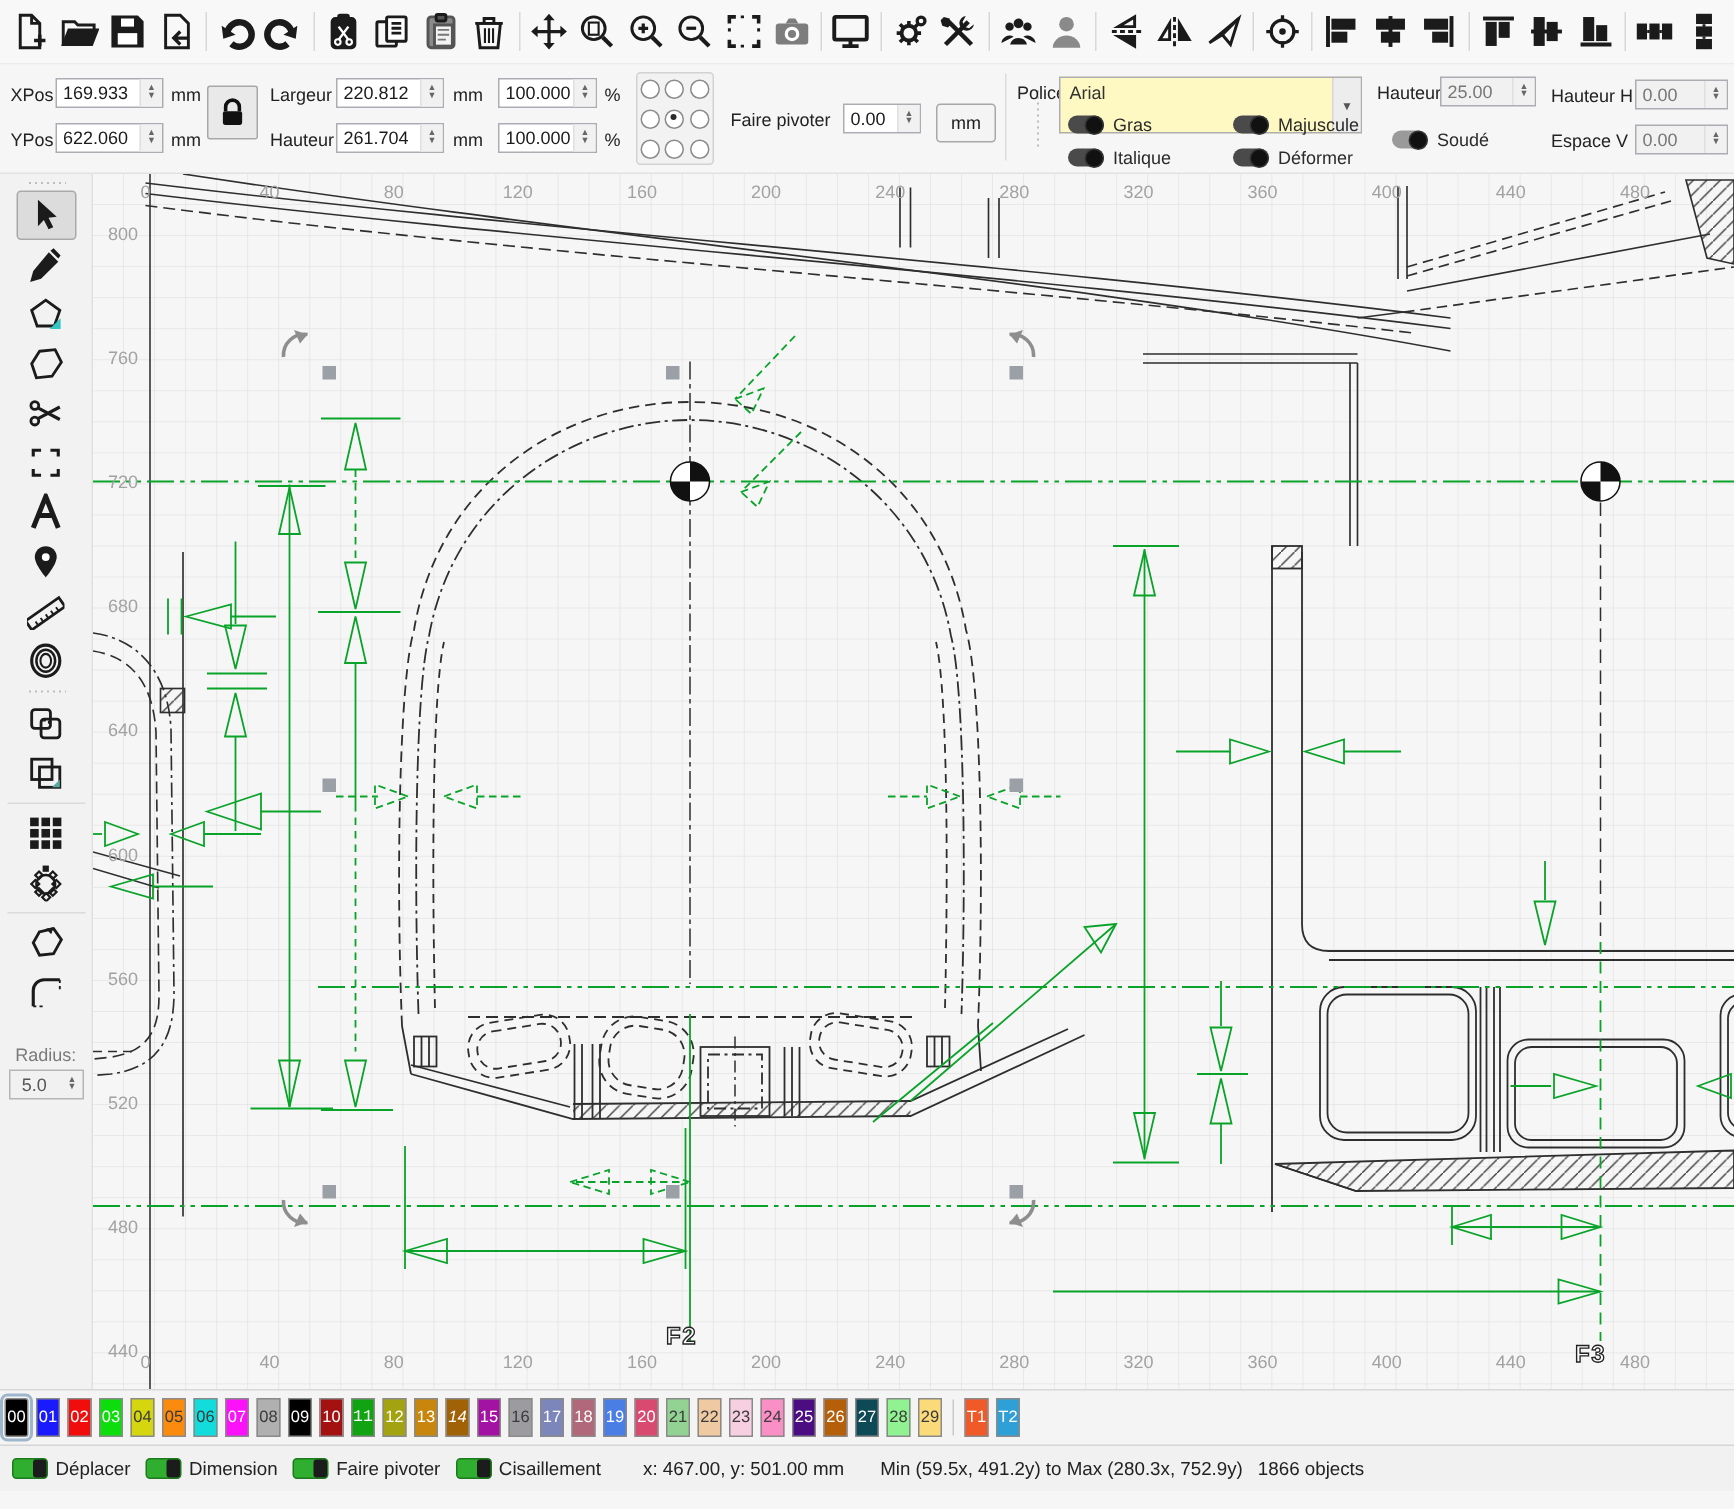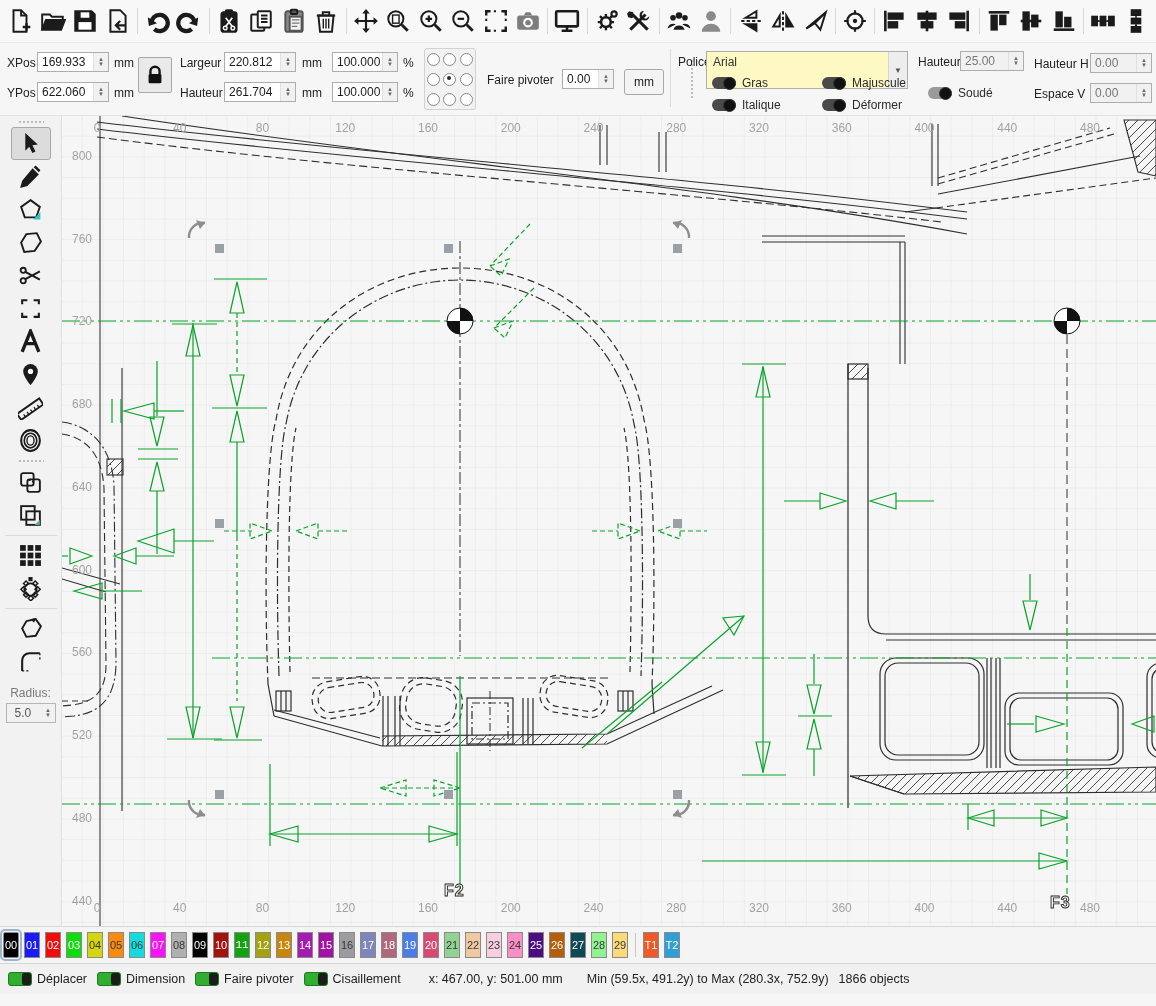--- a/index.html
+++ b/index.html
@@ -36,21 +36,21 @@
   .tglsw.gray{background:#9a9a9a}
   .grip{position:absolute;width:4px;height:40px;top:16px;background-image:radial-gradient(#bbb 1px,transparent 1px);background-size:4px 4px}
   
   .bodyrow{display:flex;height:810px}
   .toolpal{width:62px;background:#f2f2f2;border-right:1px solid #e0e0e0;display:flex;flex-direction:column;align-items:center;padding-top:2px;box-sizing:border-box}
   .tgrip{width:26px;height:5px;background-image:radial-gradient(#bdbdbd 1px,transparent 1px);background-size:4px 4px;margin:2px 0}
   .lt{width:40px;height:33px;display:flex;align-items:center;justify-content:center;border:0;background:transparent;padding:0}
   .lt svg{width:25px;height:25px}
   .lt.active{background:#dcdcdc;border:1px solid #a9a9a9;border-radius:3px;box-sizing:border-box}
   .lsep{width:52px;height:1px;background:#dadada;margin:3px 0}
-  .radlbl{color:#7a7a7a;font-size:12px;margin-top:8px}
+  .radlbl{color:#7a7a7a;font-size:12px;margin-top:18px}
   .radspin{display:flex;width:50px;height:20px;border:1px solid #b5b5b5;background:#f1f1f1;margin-top:3px;box-sizing:border-box}
   .radspin .v{flex:1;padding:2px 0 0 8px;color:#555}
   .radspin .a{width:13px;display:flex;flex-direction:column;align-items:center;justify-content:center;color:#666;font-size:6px;line-height:5px}
   .canvaswrap{position:relative;width:1094px;height:810px;background:#f6f6f6}
   
   .palbar{height:36px;background:#f4f4f4;border-top:1px solid #d8d8d8;display:flex;align-items:center;padding-left:3px;gap:5px}
   .sw{width:16px;height:26px;border:1px solid #8a8a8a;box-sizing:border-box;display:flex;align-items:center;justify-content:center;font-size:11px}
   .sw.selected{outline:2px solid #9db6cc;outline-offset:1px;border-radius:2px}
   .pdiv{width:1px;height:24px;background:#c9c9c9;margin:0 2px}
   
@@ -812,21 +812,21 @@
       <div class="sw" style="background: rgb(214, 214, 14); color: rgb(58, 58, 58);">04</div>
       <div class="sw" style="background: rgb(251, 139, 14); color: rgb(58, 58, 58);">05</div>
       <div class="sw" style="background: rgb(18, 220, 220); color: rgb(58, 58, 58);">06</div>
       <div class="sw" style="background: rgb(251, 18, 251); color: rgb(255, 255, 255);">07</div>
       <div class="sw" style="background: rgb(176, 176, 176); color: rgb(58, 58, 58);">08</div>
       <div class="sw" style="background: #000000; color: rgb(255, 255, 255);">09</div>
       <div class="sw" style="background: rgb(163, 17, 17); color: rgb(255, 255, 255);">10</div>
       <div class="sw" style="background: rgb(17, 163, 17); color: rgb(255, 255, 255); font-family: Liberation Mono, monospace;">11</div>
       <div class="sw" style="background: rgb(163, 163, 17); color: rgb(255, 255, 255);">12</div>
       <div class="sw" style="background: rgb(200, 134, 13); color: rgb(255, 255, 255);">13</div>
-      <div class="sw" style="background: #a21caf; color: rgb(255, 255, 255);">14</div>
+      <div class="sw" style="background: #a16207; color: rgb(255, 255, 255); font-style: italic;">14</div>
       <div class="sw" style="background: rgb(163, 18, 163); color: rgb(255, 255, 255);">15</div>
       <div class="sw" style="background: rgb(156, 156, 160); color: rgb(58, 58, 58);">16</div>
       <div class="sw" style="background: rgb(124, 134, 186); color: rgb(255, 255, 255);">17</div>
       <div class="sw" style="background: rgb(177, 104, 122); color: rgb(255, 255, 255);">18</div>
       <div class="sw" style="background: rgb(75, 125, 230); color: rgb(255, 255, 255);">19</div>
       <div class="sw" style="background: rgb(217, 74, 112); color: rgb(255, 255, 255);">20</div>
       <div class="sw" style="background: rgb(146, 210, 146); color: rgb(58, 58, 58);">21</div>
       <div class="sw" style="background: rgb(238, 201, 162); color: rgb(58, 58, 58);">22</div>
       <div class="sw" style="background: rgb(246, 207, 224); color: rgb(58, 58, 58);">23</div>
       <div class="sw" style="background: rgb(249, 143, 196); color: rgb(58, 58, 58);">24</div>

